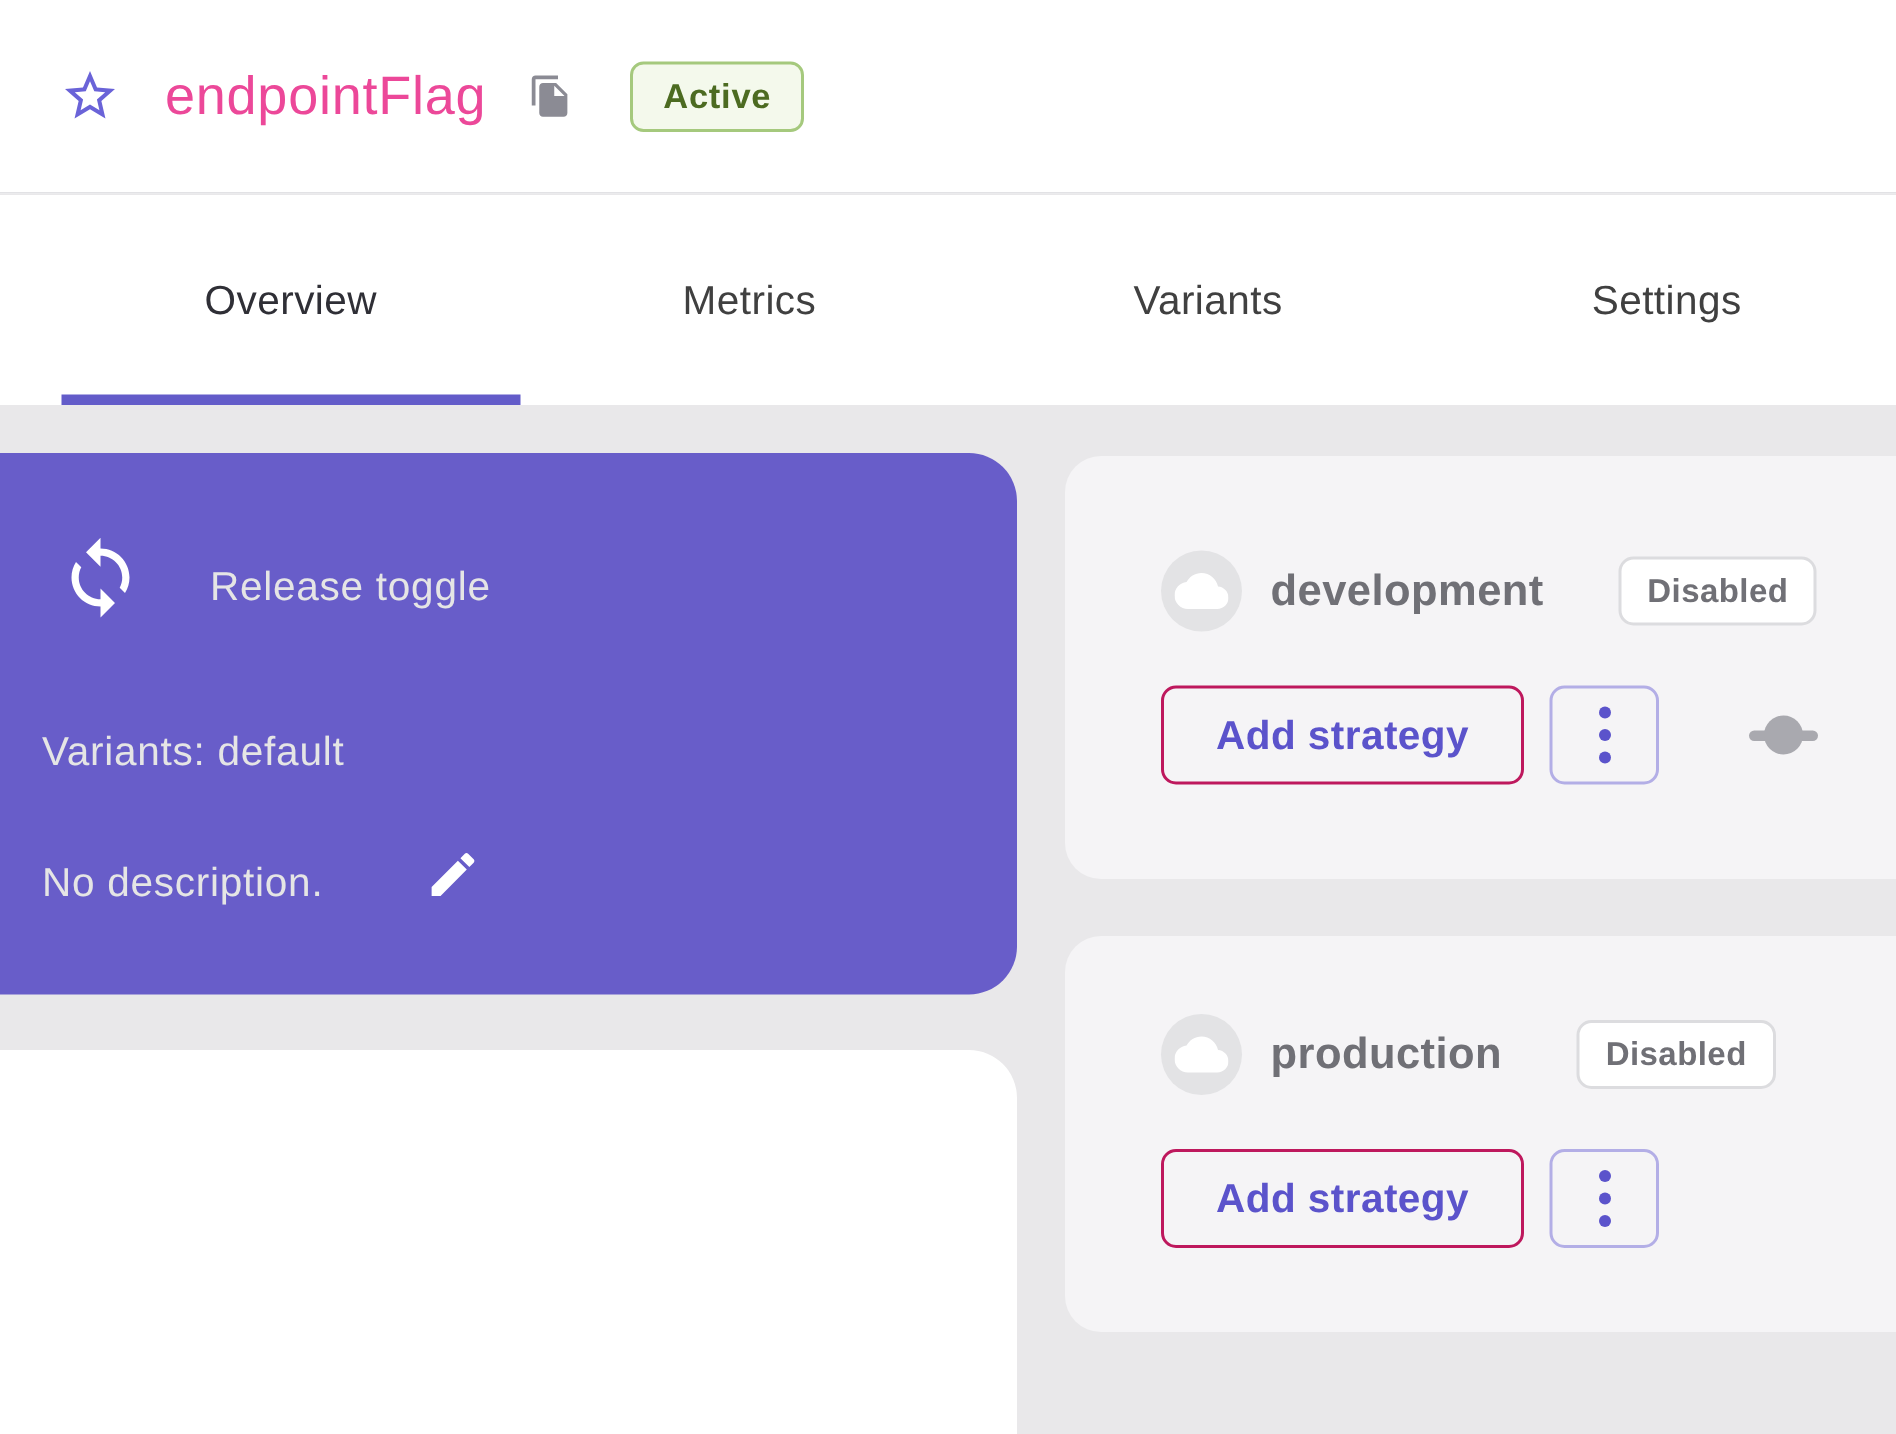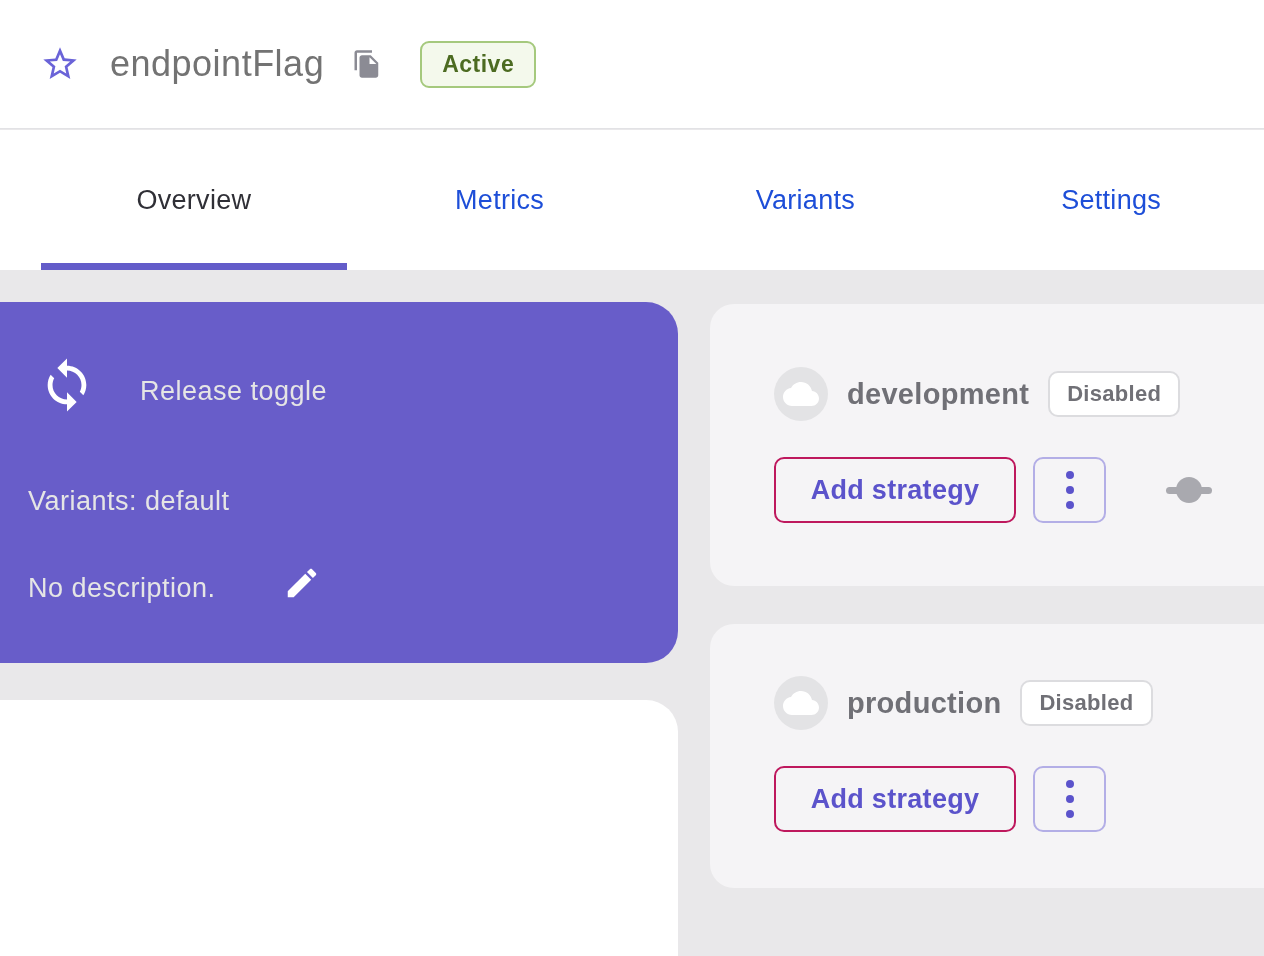--- a/index.html
+++ b/index.html
@@ -8,34 +8,34 @@
     background:#e9e8ea;font-family:"Liberation Sans",sans-serif;
     -webkit-font-smoothing:antialiased;
   }
   
   .header{
     position:absolute;top:0;left:0;width:1264px;height:129px;background:#ffffff;
     border-bottom:1px solid #e2e2e5;display:flex;align-items:center;box-sizing:border-box;
     padding-left:40px;
   }
   .icon-btn{background:none;border:none;padding:0;cursor:pointer;display:flex;align-items:center;}
-  .flag-title{font-size:36px;font-weight:500;color:#737373;margin:0 0 0 30px;letter-spacing:.5px;}
+  .flag-title{font-size:36px;font-weight:500;color:#ec4899;margin:0 0 0 30px;letter-spacing:.5px;}
   .copy-btn{margin-left:28px;}
   .status-badge{
     margin-left:38px;background:#f4f9ec;border:2px solid #a5c97d;border-radius:9px;
     color:#4c6b21;font-size:23px;font-weight:700;padding:8px 20px;letter-spacing:.5px;
   }
   
   .tabbar{
     position:absolute;top:130px;left:0;width:1264px;height:140px;background:#ffffff;
     display:flex;padding-left:41px;box-sizing:border-box;
   }
   .tab{
     width:321px;display:flex;align-items:center;justify-content:center;position:relative;
-    font-size:27px;color:#1d4ed8;cursor:pointer;letter-spacing:.3px;
+    font-size:27px;color:#404040;cursor:pointer;letter-spacing:.3px;
   }
   .tab.active{font-weight:400;color:#2f2f36;}
   .tab .indicator{display:none;}
   .tab.active .indicator{
     display:block;position:absolute;left:0;right:0;bottom:0;height:7px;background:#635cc9;
   }
   
   .flag-card{
     position:absolute;left:0;top:302px;width:678px;height:361px;background:#685dc9;
     border-radius:0 32px 32px 0;color:#e5e5e5;
@@ -59,21 +59,21 @@
   .env-card-header{position:absolute;left:64px;display:flex;align-items:center;gap:19px;}
   .env-card.dev .env-card-header{top:63px;}
   .env-card.prod .env-card-header{top:52px;}
   .env-avatar{
     width:54px;height:54px;border-radius:50%;background:#e3e3e5;display:flex;
     align-items:center;justify-content:center;flex:0 0 auto;
   }
   .env-name{font-size:29px;font-weight:700;color:#707076;letter-spacing:.3px;}
   .disabled-badge{
     background:#ffffff;border:2px solid #dcdcdf;border-radius:10px;color:#707076;
-    font-size:22px;font-weight:700;padding:8px 17px;letter-spacing:.3px;
+    font-size:22px;font-weight:700;padding:8px 17px;letter-spacing:.3px;margin-left:31px;
   }
   .env-card-actions{position:absolute;left:64px;display:flex;align-items:center;gap:17px;}
   .env-card.dev .env-card-actions{top:153px;}
   .env-card.prod .env-card-actions{top:142px;}
   .add-strategy-btn{
     width:242px;height:66px;background:transparent;border:2px solid #be185d;border-radius:10px;
     color:#5b53cb;font-size:27px;font-weight:700;font-family:inherit;cursor:pointer;letter-spacing:.3px;
   }
   .kebab-btn{
     width:73px;height:66px;background:transparent;border:2px solid #b3aee6;border-radius:10px;

